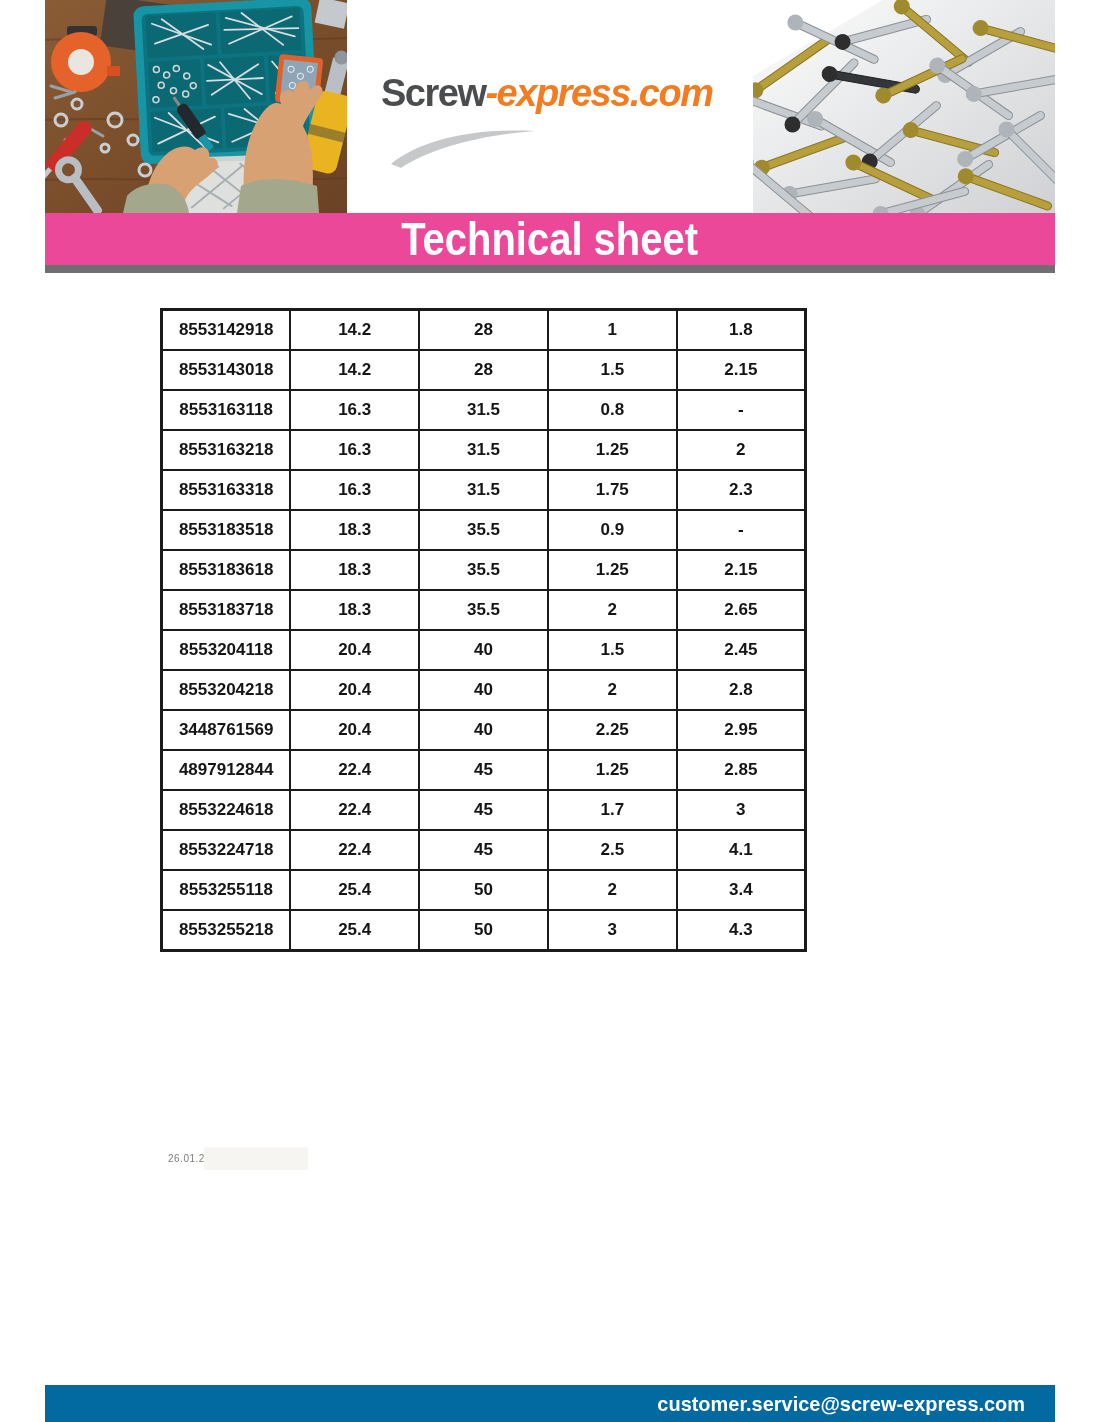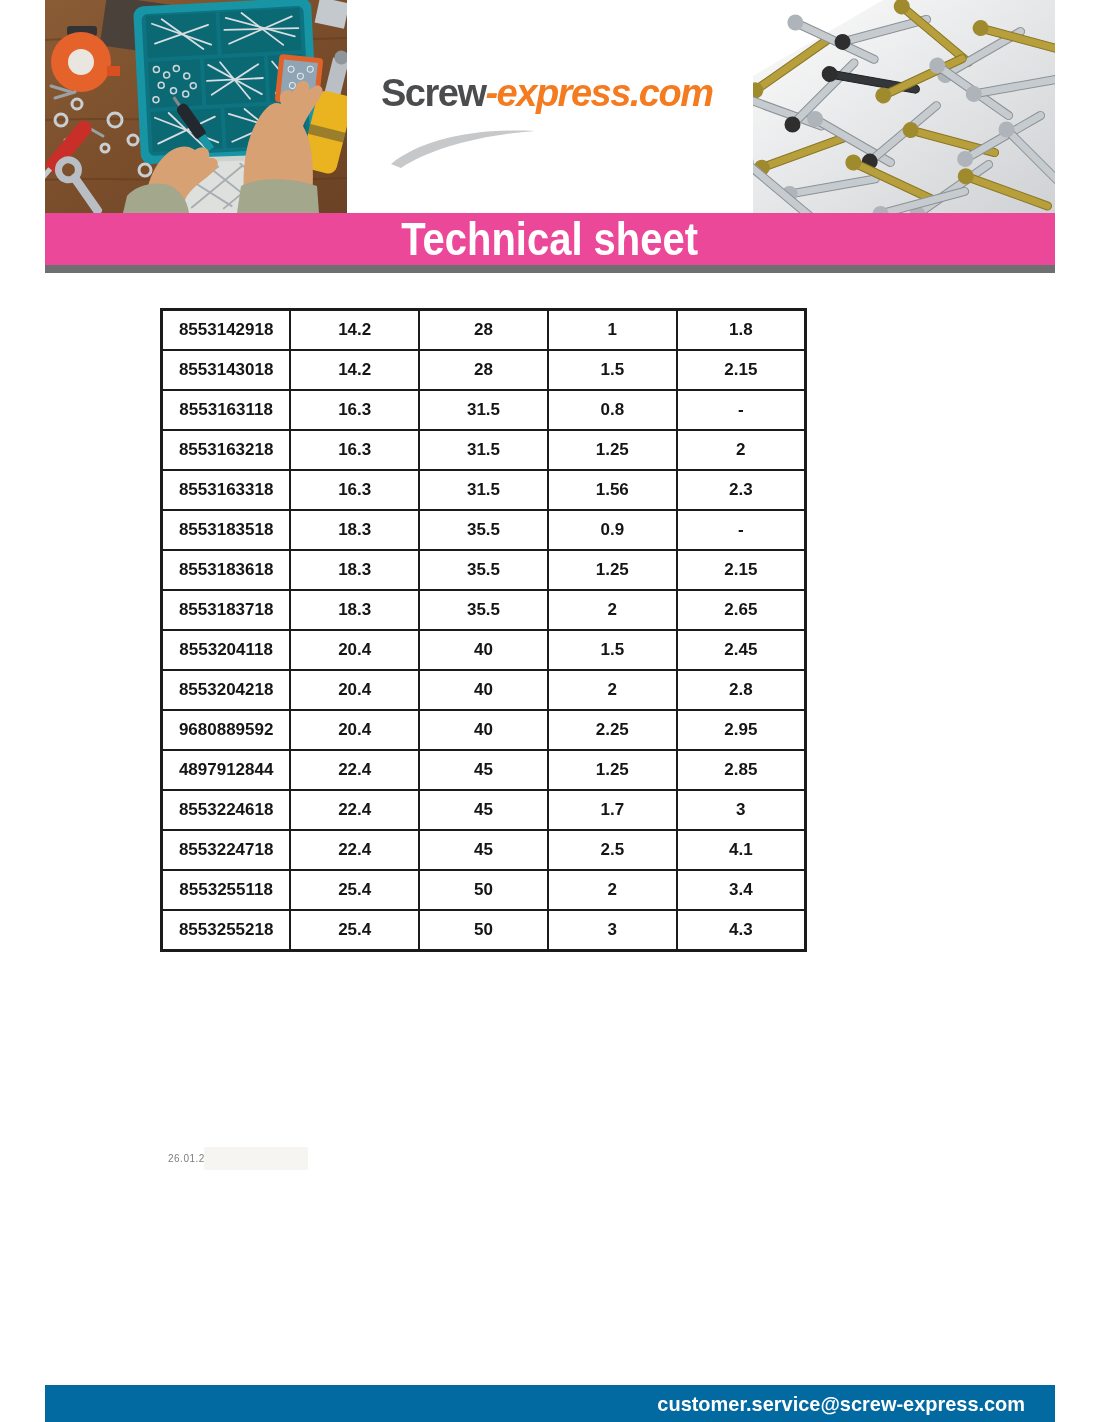--- a/index.html
+++ b/index.html
@@ -350,21 +350,21 @@
         <td>8553163218</td>
         <td>16.3</td>
         <td>31.5</td>
         <td>1.25</td>
         <td>2</td>
       </tr>
       <tr>
         <td>8553163318</td>
         <td>16.3</td>
         <td>31.5</td>
-        <td>1.56</td>
+        <td>1.75</td>
         <td>2.3</td>
       </tr>
       <tr>
         <td>8553183518</td>
         <td>18.3</td>
         <td>35.5</td>
         <td>0.9</td>
         <td>-</td>
       </tr>
       <tr>
@@ -389,21 +389,21 @@
         <td>2.45</td>
       </tr>
       <tr>
         <td>8553204218</td>
         <td>20.4</td>
         <td>40</td>
         <td>2</td>
         <td>2.8</td>
       </tr>
       <tr>
-        <td>9680889592</td>
+        <td>3448761569</td>
         <td>20.4</td>
         <td>40</td>
         <td>2.25</td>
         <td>2.95</td>
       </tr>
       <tr>
         <td>4897912844</td>
         <td>22.4</td>
         <td>45</td>
         <td>1.25</td>

